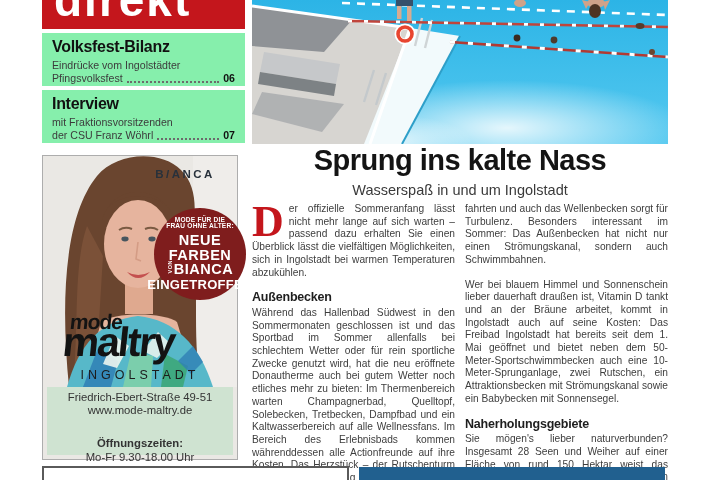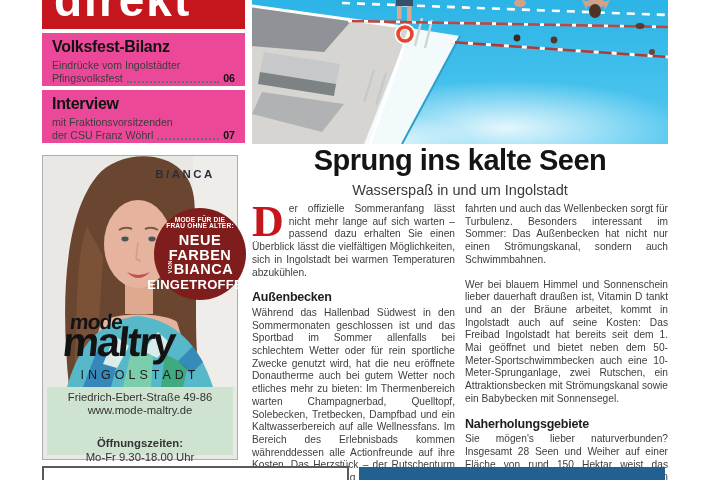--- a/index.html
+++ b/index.html
@@ -5,21 +5,21 @@
   html,body{margin:0;padding:0;background:#ffffff;}
   #page{position:relative;width:720px;height:480px;overflow:hidden;background:#fff;
         font-family:"Liberation Sans",sans-serif;color:#3d3d3d;}
 
   
   .masthead{position:absolute;left:42px;top:0;width:203px;height:29px;background:#c4161c;overflow:hidden;}
   .masthead-logo{position:absolute;left:12px;top:-27px;color:#fff;font-weight:bold;
                  font-size:46px;letter-spacing:2px;font-family:"Liberation Sans",sans-serif;}
 
   
-  .toc-box{position:absolute;left:42px;width:183px;height:43px;background:#ec4899;padding:6px 10px 4px 10px;}
+  .toc-box{position:absolute;left:42px;width:183px;height:43px;background:#86efac;padding:6px 10px 4px 10px;}
   .toc-box.first{top:33px;}
   .toc-box.second{top:90px;}
   .toc-title{font-size:16px;font-weight:bold;color:#111;line-height:1;margin-bottom:4px;letter-spacing:-0.3px;}
   .toc-desc{font-size:10.6px;color:#3c3c3c;line-height:13px;}
   .toc-row{display:flex;align-items:flex-end;}
   .toc-leader{flex:1;border-bottom:2px dotted #6b6b6b;margin:0 4px 2px 4px;}
   .toc-page{font-weight:bold;color:#111;}
 
   
   .ad{position:absolute;left:42px;top:155px;width:194px;height:303px;border:1px solid #adadad;background:#eae8e4;}
@@ -132,21 +132,21 @@
       <div class="badge-row">
         <span class="badge-von">VON</span>
         <span class="badge-big">BIANCA</span>
       </div>
       <div class="badge-foot">EINGETROFFEN</div>
     </div>
     <div class="ad-logo-mode">mode</div>
     <div class="ad-logo-maltry">maltry</div>
     <div class="ad-logo-city">INGOLSTADT</div>
     <div class="ad-green">
-      <div>Friedrich-Ebert-Straße 49-86</div>
+      <div>Friedrich-Ebert-Straße 49-51</div>
       <div>www.mode-maltry.de</div>
       <div class="bold">Öffnungszeiten:</div>
       <div>Mo-Fr 9.30-18.00 Uhr</div>
       <div>Sa 9.30-21.68 Uhr</div>
     </div>
   </div>
 
   <svg class="photo" width="416" height="144" viewBox="0 0 416 144">
     <defs>
       <linearGradient id="water" x1="0" y1="0" x2="0" y2="1">
@@ -193,21 +193,21 @@
     <circle cx="265" cy="38" r="3.4" fill="#3a2a20"></circle>
     <circle cx="302" cy="40" r="3.4" fill="#4e3a2c"></circle>
     <ellipse cx="388" cy="26" rx="4.5" ry="3" fill="#5a3b2a"></ellipse>
     <circle cx="400" cy="52" r="3" fill="#6b4631"></circle>
 
     <rect x="145" y="1" width="4.5" height="18" fill="#d8ab90"></rect>
     <rect x="155" y="1" width="4.5" height="20" fill="#d8ab90"></rect>
     <rect x="144" y="0" width="17" height="6" fill="#35506b"></rect>
   </svg>
 
-  <div class="headline">Sprung ins kalte Seen</div>
+  <div class="headline">Sprung ins kalte Nass</div>
   <div class="subheadline">Wasserspaß in und um Ingolstadt</div>
 
   <div class="col col1">
     <p><span class="dropcap">D</span><span>er offizielle Sommeranfang lässt nicht mehr lange auf sich warten – passend dazu erhalten Sie einen Überblick lässt die vielfältigen Möglichkeiten, sich in Ingolstadt bei warmen Temperaturen abzukühlen.</span></p>
     <div class="subhead">Außenbecken</div>
     <p>Während das Hallenbad Südwest in den Sommermonaten geschlossen ist und das Sportbad im Sommer allenfalls bei schlechtem Wetter oder für rein sportliche Zwecke genutzt wird, hat die neu eröffnete Donautherme auch bei gutem Wetter noch etliches mehr zu bieten: Im Thermenbereich warten Champagnerbad, Quelltopf, Solebecken, Tretbecken, Dampfbad und ein Kaltwasserbereich auf alle Wellnessfans. Im Bereich des Erlebnisbads kommen währenddessen alle Actionfreunde auf ihre Kosten. Das Herzstück – der Rutschenturm – bietet Abwechslung auf sechs rasanten Ab-</p>
   </div>
 
   <div class="col col2">
     <p>fahrten und auch das Wellenbecken sorgt für Turbulenz. Besonders interessant im Sommer: Das Außenbecken hat nicht nur einen Strömungskanal, sondern auch Schwimmbahnen.</p>

